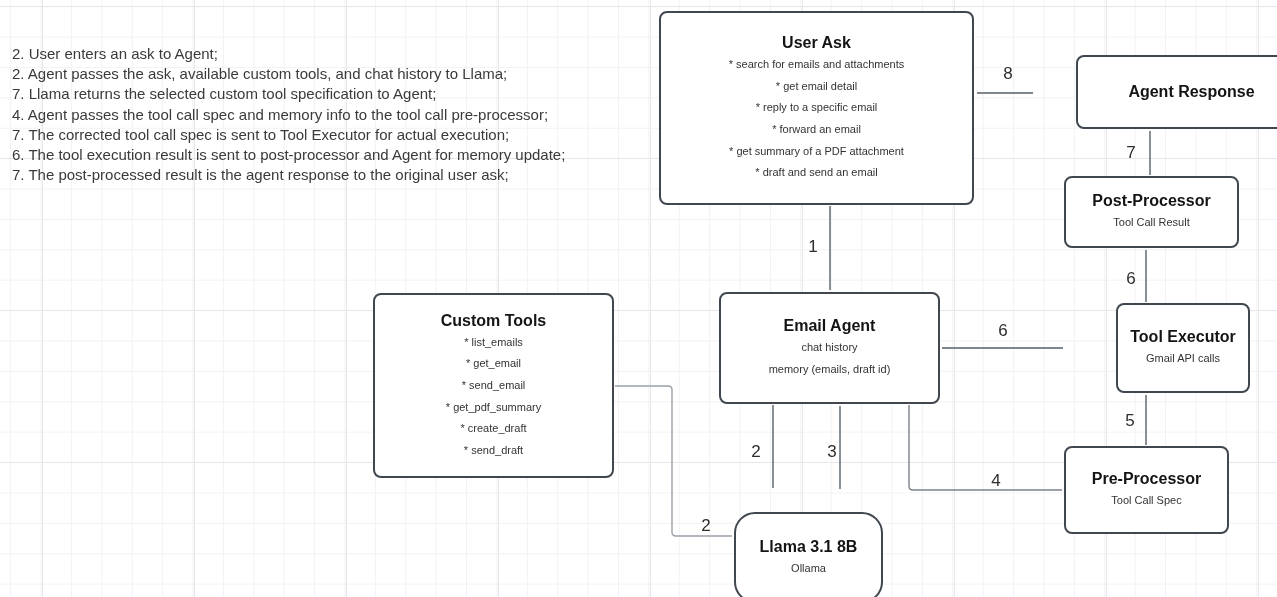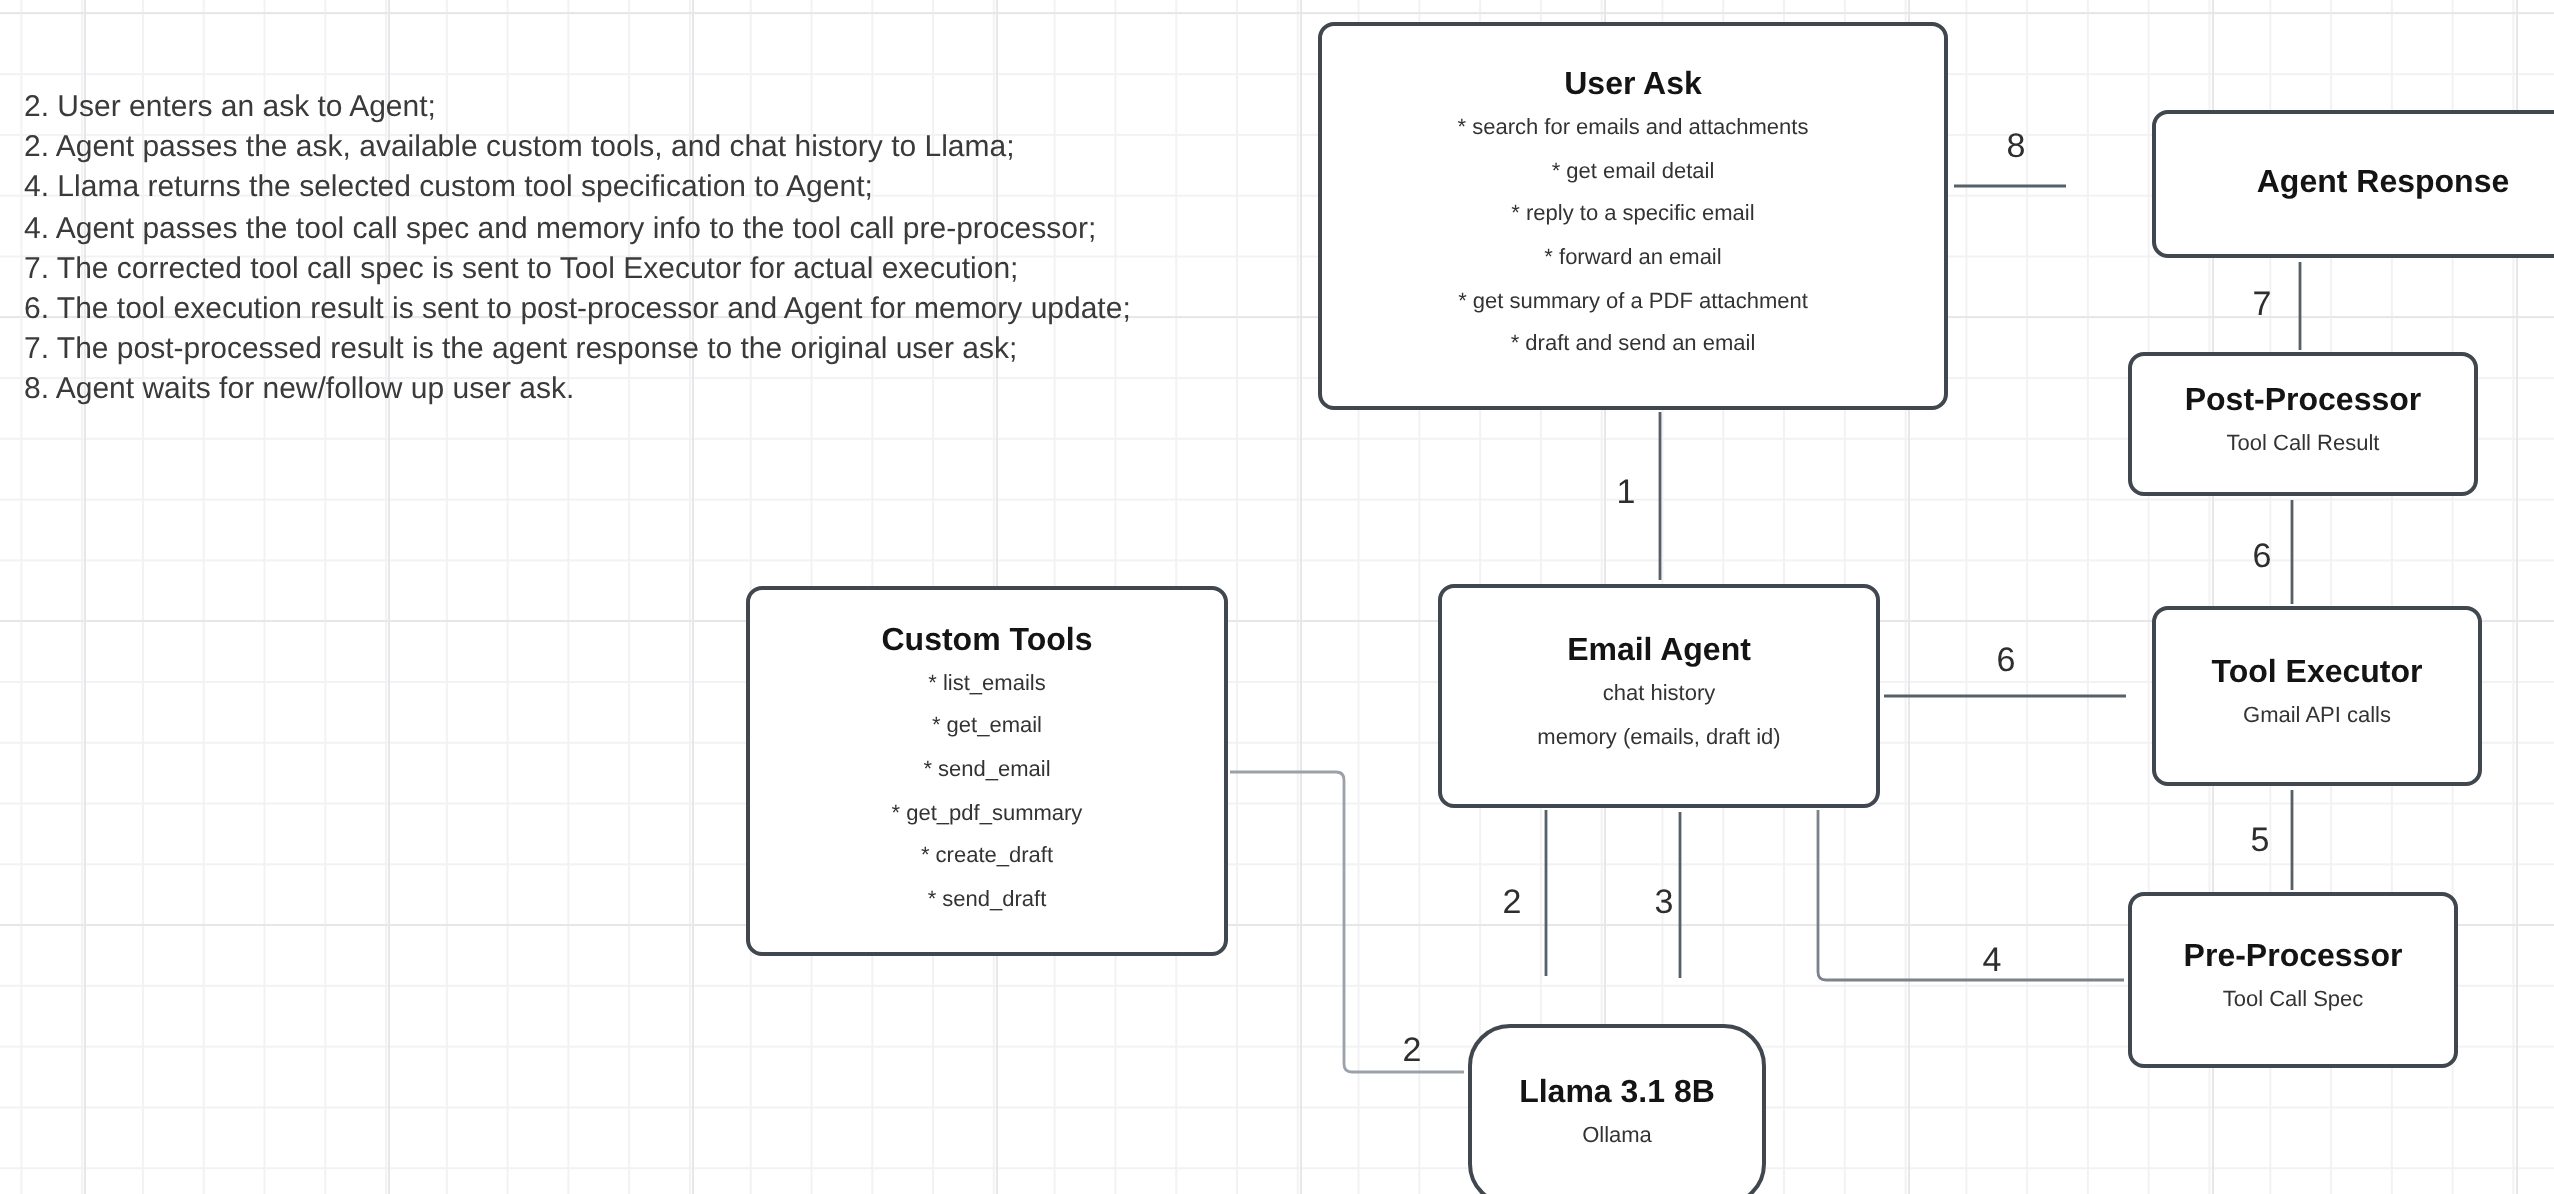--- a/index.html
+++ b/index.html
@@ -57,21 +57,21 @@
   .node-line {
     font-size: 11px;
     line-height: 21.6px;
     color: #333333;
     white-space: nowrap;
   }
 
   .n-user-ask       { left: 659px;  top: 11px;  width: 315px; height: 194px; }
   .n-agent-response { left: 1076px; top: 55px;  width: 231px; height: 74px;  }
   .n-post-processor { left: 1064px; top: 176px; width: 175px; height: 72px;  }
-  .n-tool-executor  { left: 1076px; top: 303px; width: 165px; height: 90px;  }
+  .n-tool-executor  { left: 1116px; top: 303px; width: 134px; height: 90px;  }
   .n-pre-processor  { left: 1064px; top: 446px; width: 165px; height: 88px;  }
   .n-email-agent    { left: 719px;  top: 292px; width: 221px; height: 112px; }
   .n-custom-tools   { left: 373px;  top: 293px; width: 241px; height: 185px; }
   .n-llama          { left: 734px;  top: 512px; width: 149px; height: 91px; border-radius: 21px;  }
 
   
   .edges {
     position: absolute;
     left: 0; top: 0;
     width: 1277px; height: 597px;
@@ -103,26 +103,25 @@
   .l-a8  { left: 1008px; top: 73px;  }
 </style>
 </head>
 <body>
 
 <div class="canvas">
 
   <div class="notes">
     <div class="note-line">2. User enters an ask to Agent;</div>
     <div class="note-line">2. Agent passes the ask, available custom tools, and chat history to Llama;</div>
-    <div class="note-line">4. Llama returns the selected custom tool specification to Agent;</div>
+    <div class="note-line">7. Llama returns the selected custom tool specification to Agent;</div>
     <div class="note-line">4. Agent passes the tool call spec and memory info to the tool call pre-processor;</div>
     <div class="note-line">7. The corrected tool call spec is sent to Tool Executor for actual execution;</div>
     <div class="note-line">6. The tool execution result is sent to post-processor and Agent for memory update;</div>
     <div class="note-line">7. The post-processed result is the agent response to the original user ask;</div>
-    <div class="note-line">8. Agent waits for new/follow up user ask.</div>
   </div>
 
   <svg class="edges" viewBox="0 0 1277 597">
     <defs>
       <marker id="ah" viewBox="0 0 11 9" refX="10" refY="4.5" markerWidth="11" markerHeight="9" markerUnits="userSpaceOnUse" orient="auto">
         <path d="M0,0 L11,4.5 L0,9 Z" fill="#4b525b"></path>
       </marker>
     </defs>
     <path class="edge-dark" d="M830,206 L830,290" marker-end="url(#ah)"></path>
     <path class="edge-dark" d="M773,405 L773,488" marker-end="url(#ah)"></path>

